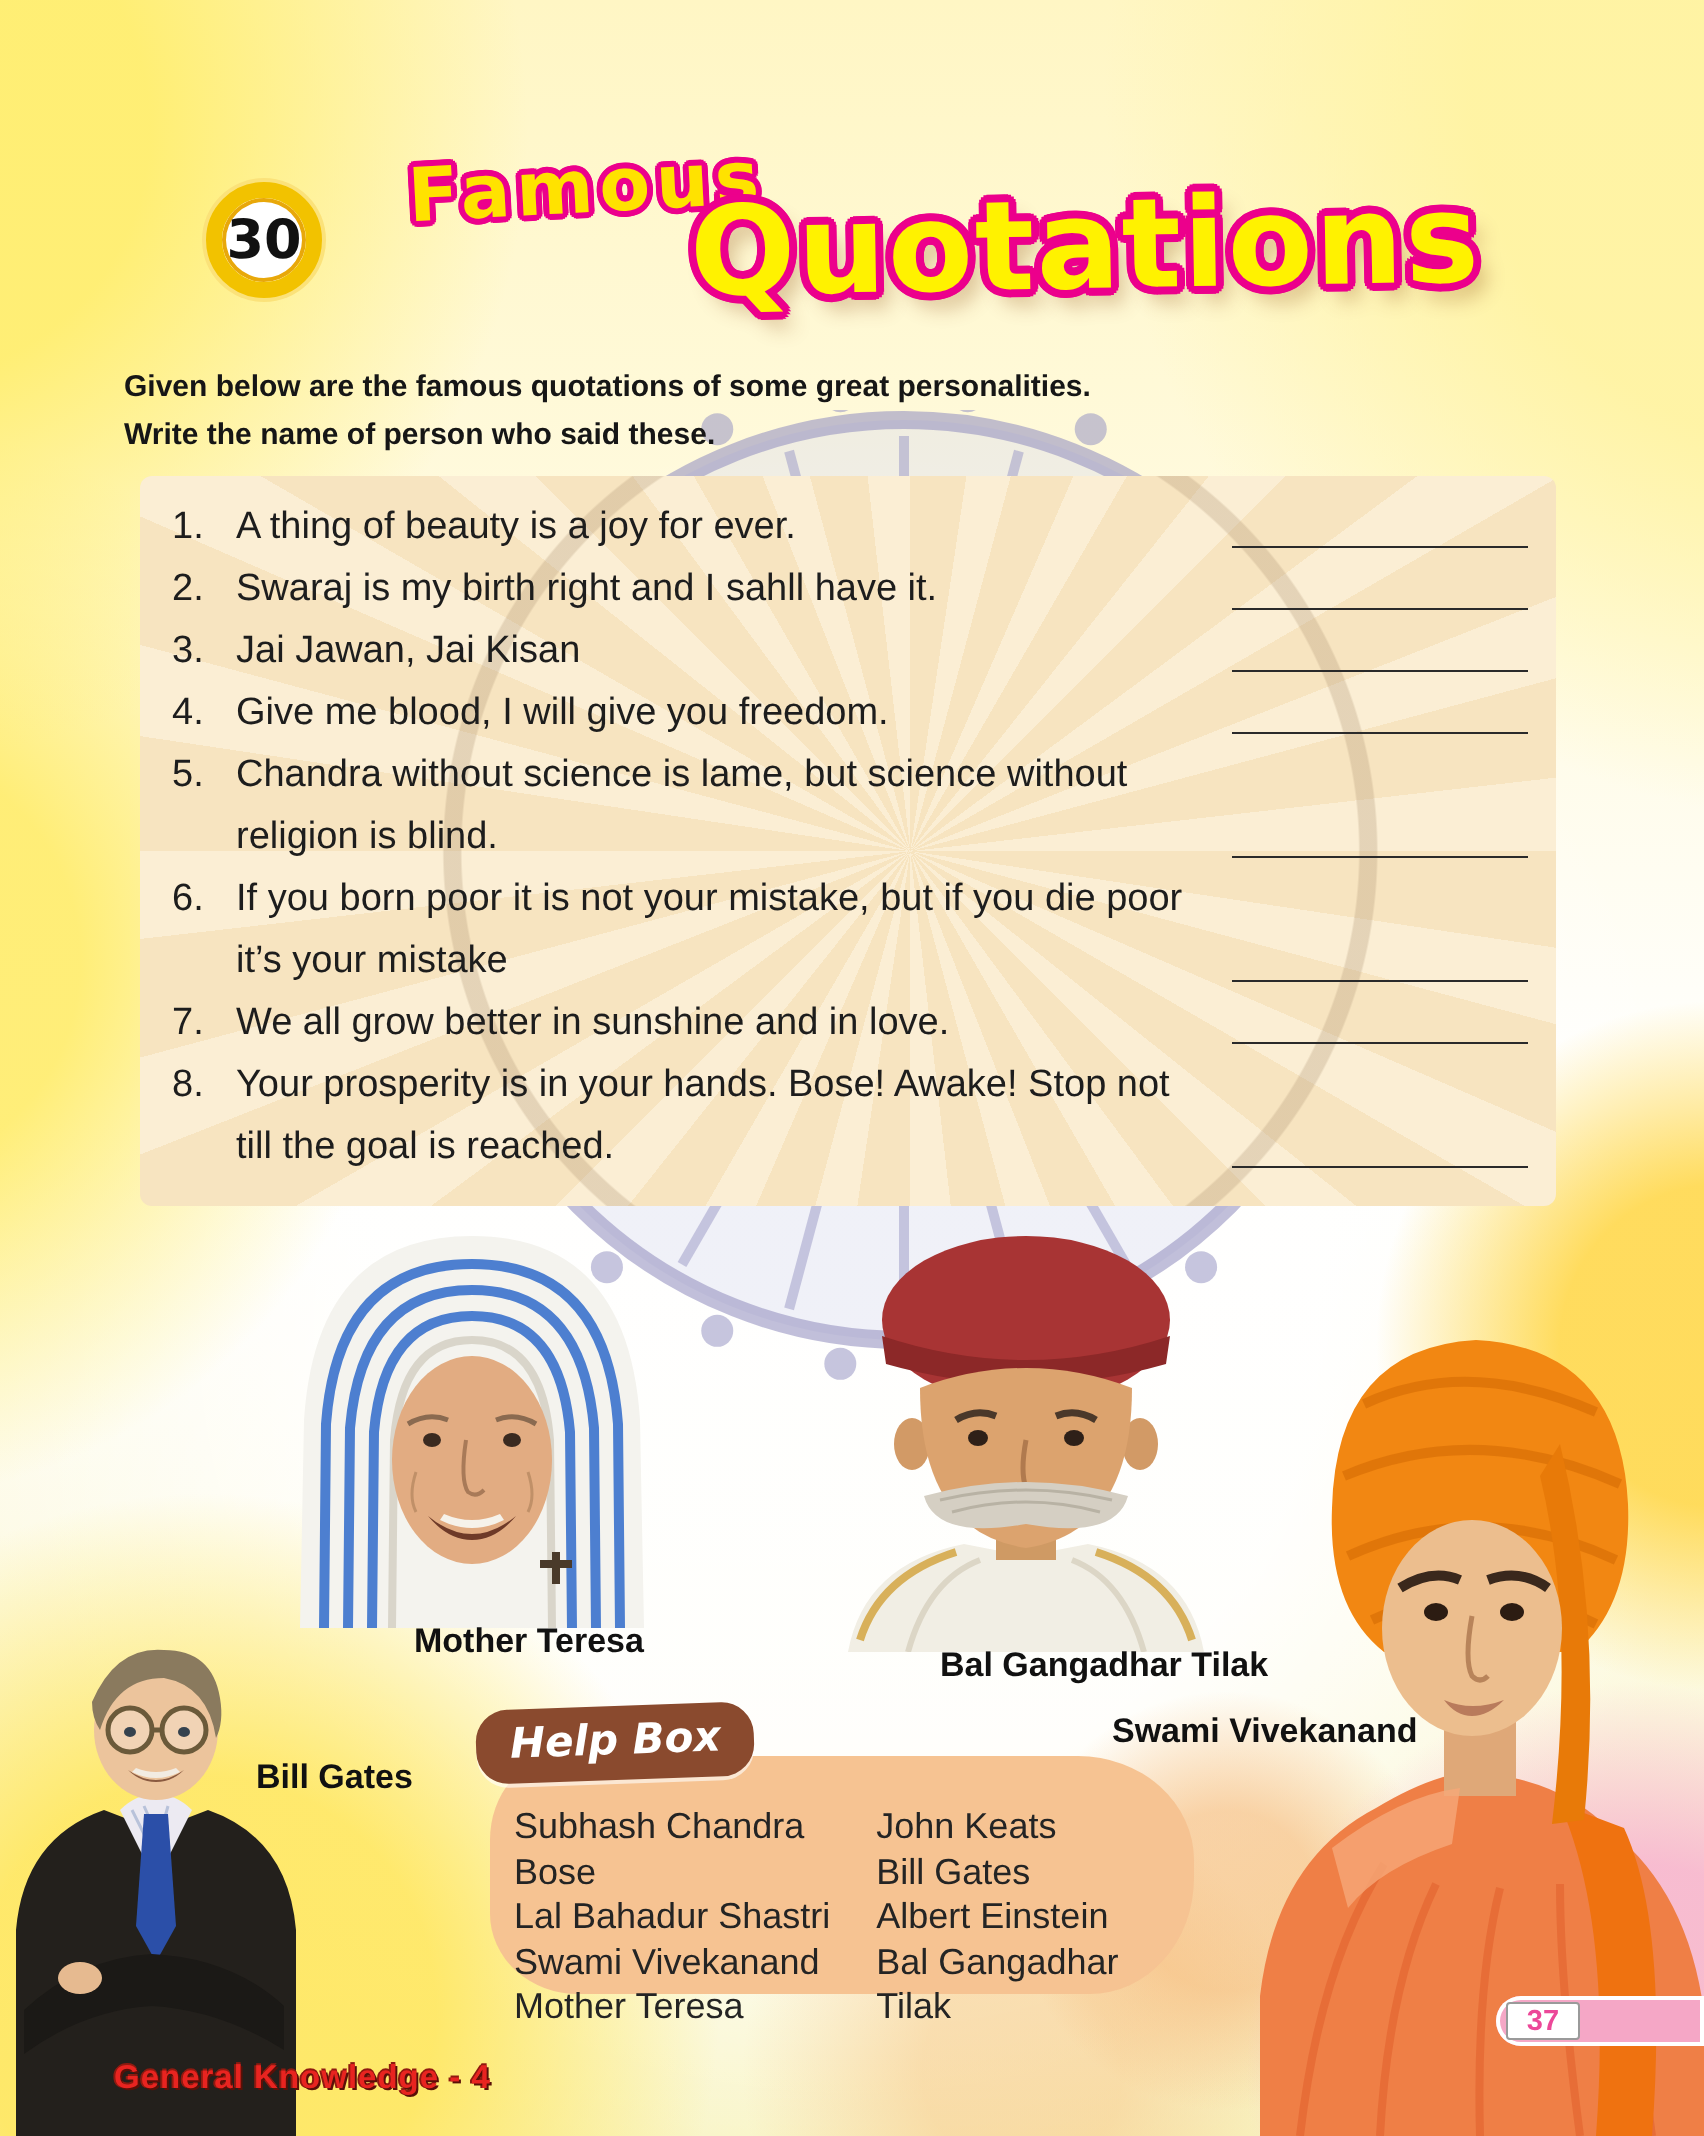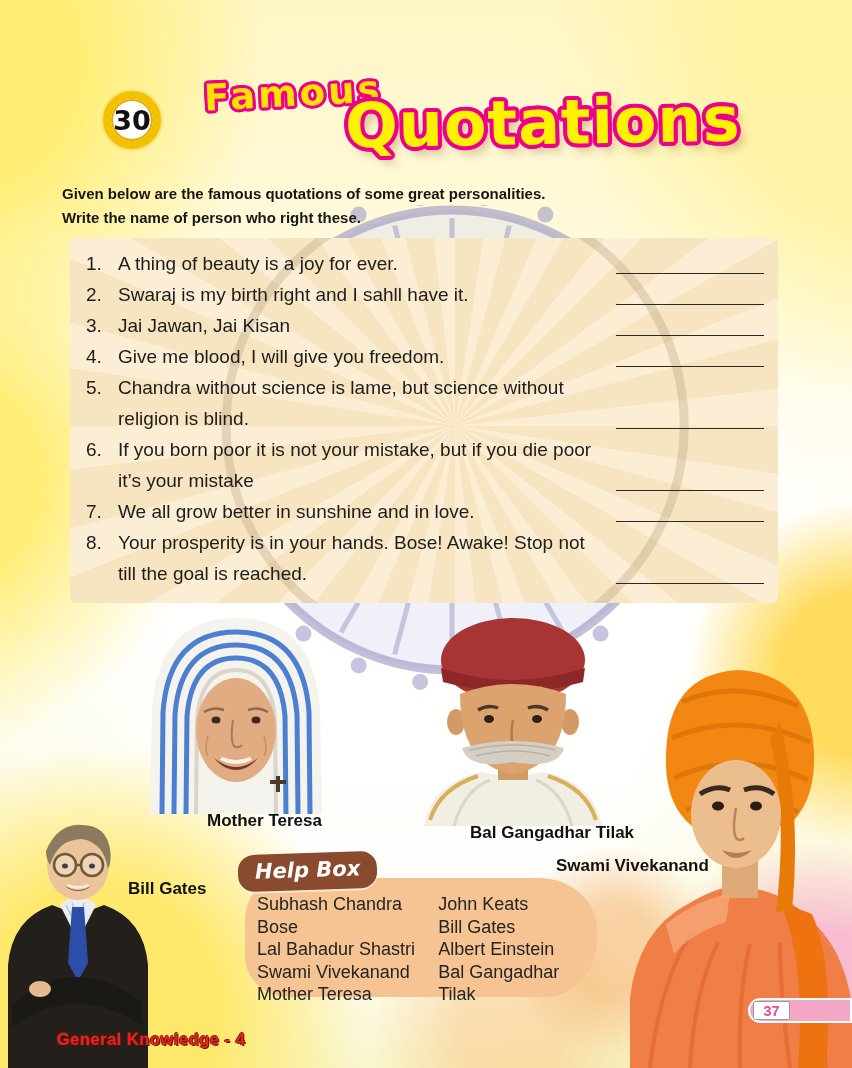--- a/index.html
+++ b/index.html
@@ -47,21 +47,21 @@
   .qnum{width:32px;flex:none;}
   .qtext{flex:1;white-space:pre-line;padding-right:160px;}
   .qblank{position:absolute;right:0;bottom:5px;width:148px;border-bottom:1.7px solid #2a2a2a;}
 
   
   .photo{position:absolute;}
   .caption{position:absolute;font-weight:bold;font-size:17px;color:#111;white-space:nowrap;}
 
   
   .help-panel{position:absolute;left:245px;top:878px;width:352px;height:119px;background:#f6c392;
-    border-radius:36px 58px 52px 44px / 42px 52px 58px 40px;display:flex;padding:24px 0 0 12px;align-items:center;}
+    border-radius:36px 58px 52px 44px / 42px 52px 58px 40px;display:flex;padding:24px 0 0 12px;}
   .help-label{position:absolute;left:238px;top:853px;background:#8a4a2e;color:#fff;
     font-family:"DejaVu Sans",sans-serif;font-weight:bold;font-style:italic;font-size:21px;
     padding:5px 17px 8px;border-radius:16px;transform:rotate(-2deg);box-shadow:0 2px 0 rgba(255,255,255,.6);}
   .help-col{font-size:18px;line-height:22.5px;color:#242424;}
   .help-col.c1{width:186px;}
 
   
   .footer-title{position:absolute;left:57px;top:998px;font-weight:bold;font-size:16.5px;color:#e82420;
     letter-spacing:.5px;text-shadow:1px 1px 0 #5a1008,-1px 0 0 #8f1a10,0 -1px 0 #8f1a10;margin-top:32px;}
   .page-tab{position:absolute;right:0;top:998px;width:104px;height:25px;background:#f5a7c6;
@@ -131,21 +131,21 @@
   </svg>
 
   <div class="badge" data-name="lesson-number-badge">
     <span data-name="lesson-number">30</span>
   </div>
   <div class="title-small" data-name="page-title-small">Famous</div>
   <div class="title-big" data-name="page-title-big">Quotations</div>
 
   <div class="instructions" data-name="instructions">
     <div data-name="instruction-line-1">Given below are the famous quotations of some great personalities.</div>
-    <div data-name="instruction-line-2">Write the name of person who right these.</div>
+    <div data-name="instruction-line-2">Write the name of person who said these.</div>
   </div>
 
   <div class="qpanel" data-name="quotes-panel">
     <div class="qrow" data-name="quote-row">
       <span class="qnum" data-name="quote-number">1.</span>
       <span class="qtext" data-name="quote-text">A thing of beauty is a joy for ever.</span>
       <span class="qblank" data-name="answer-blank"></span>
     </div>
     <div class="qrow" data-name="quote-row">
       <span class="qnum" data-name="quote-number">2.</span>

